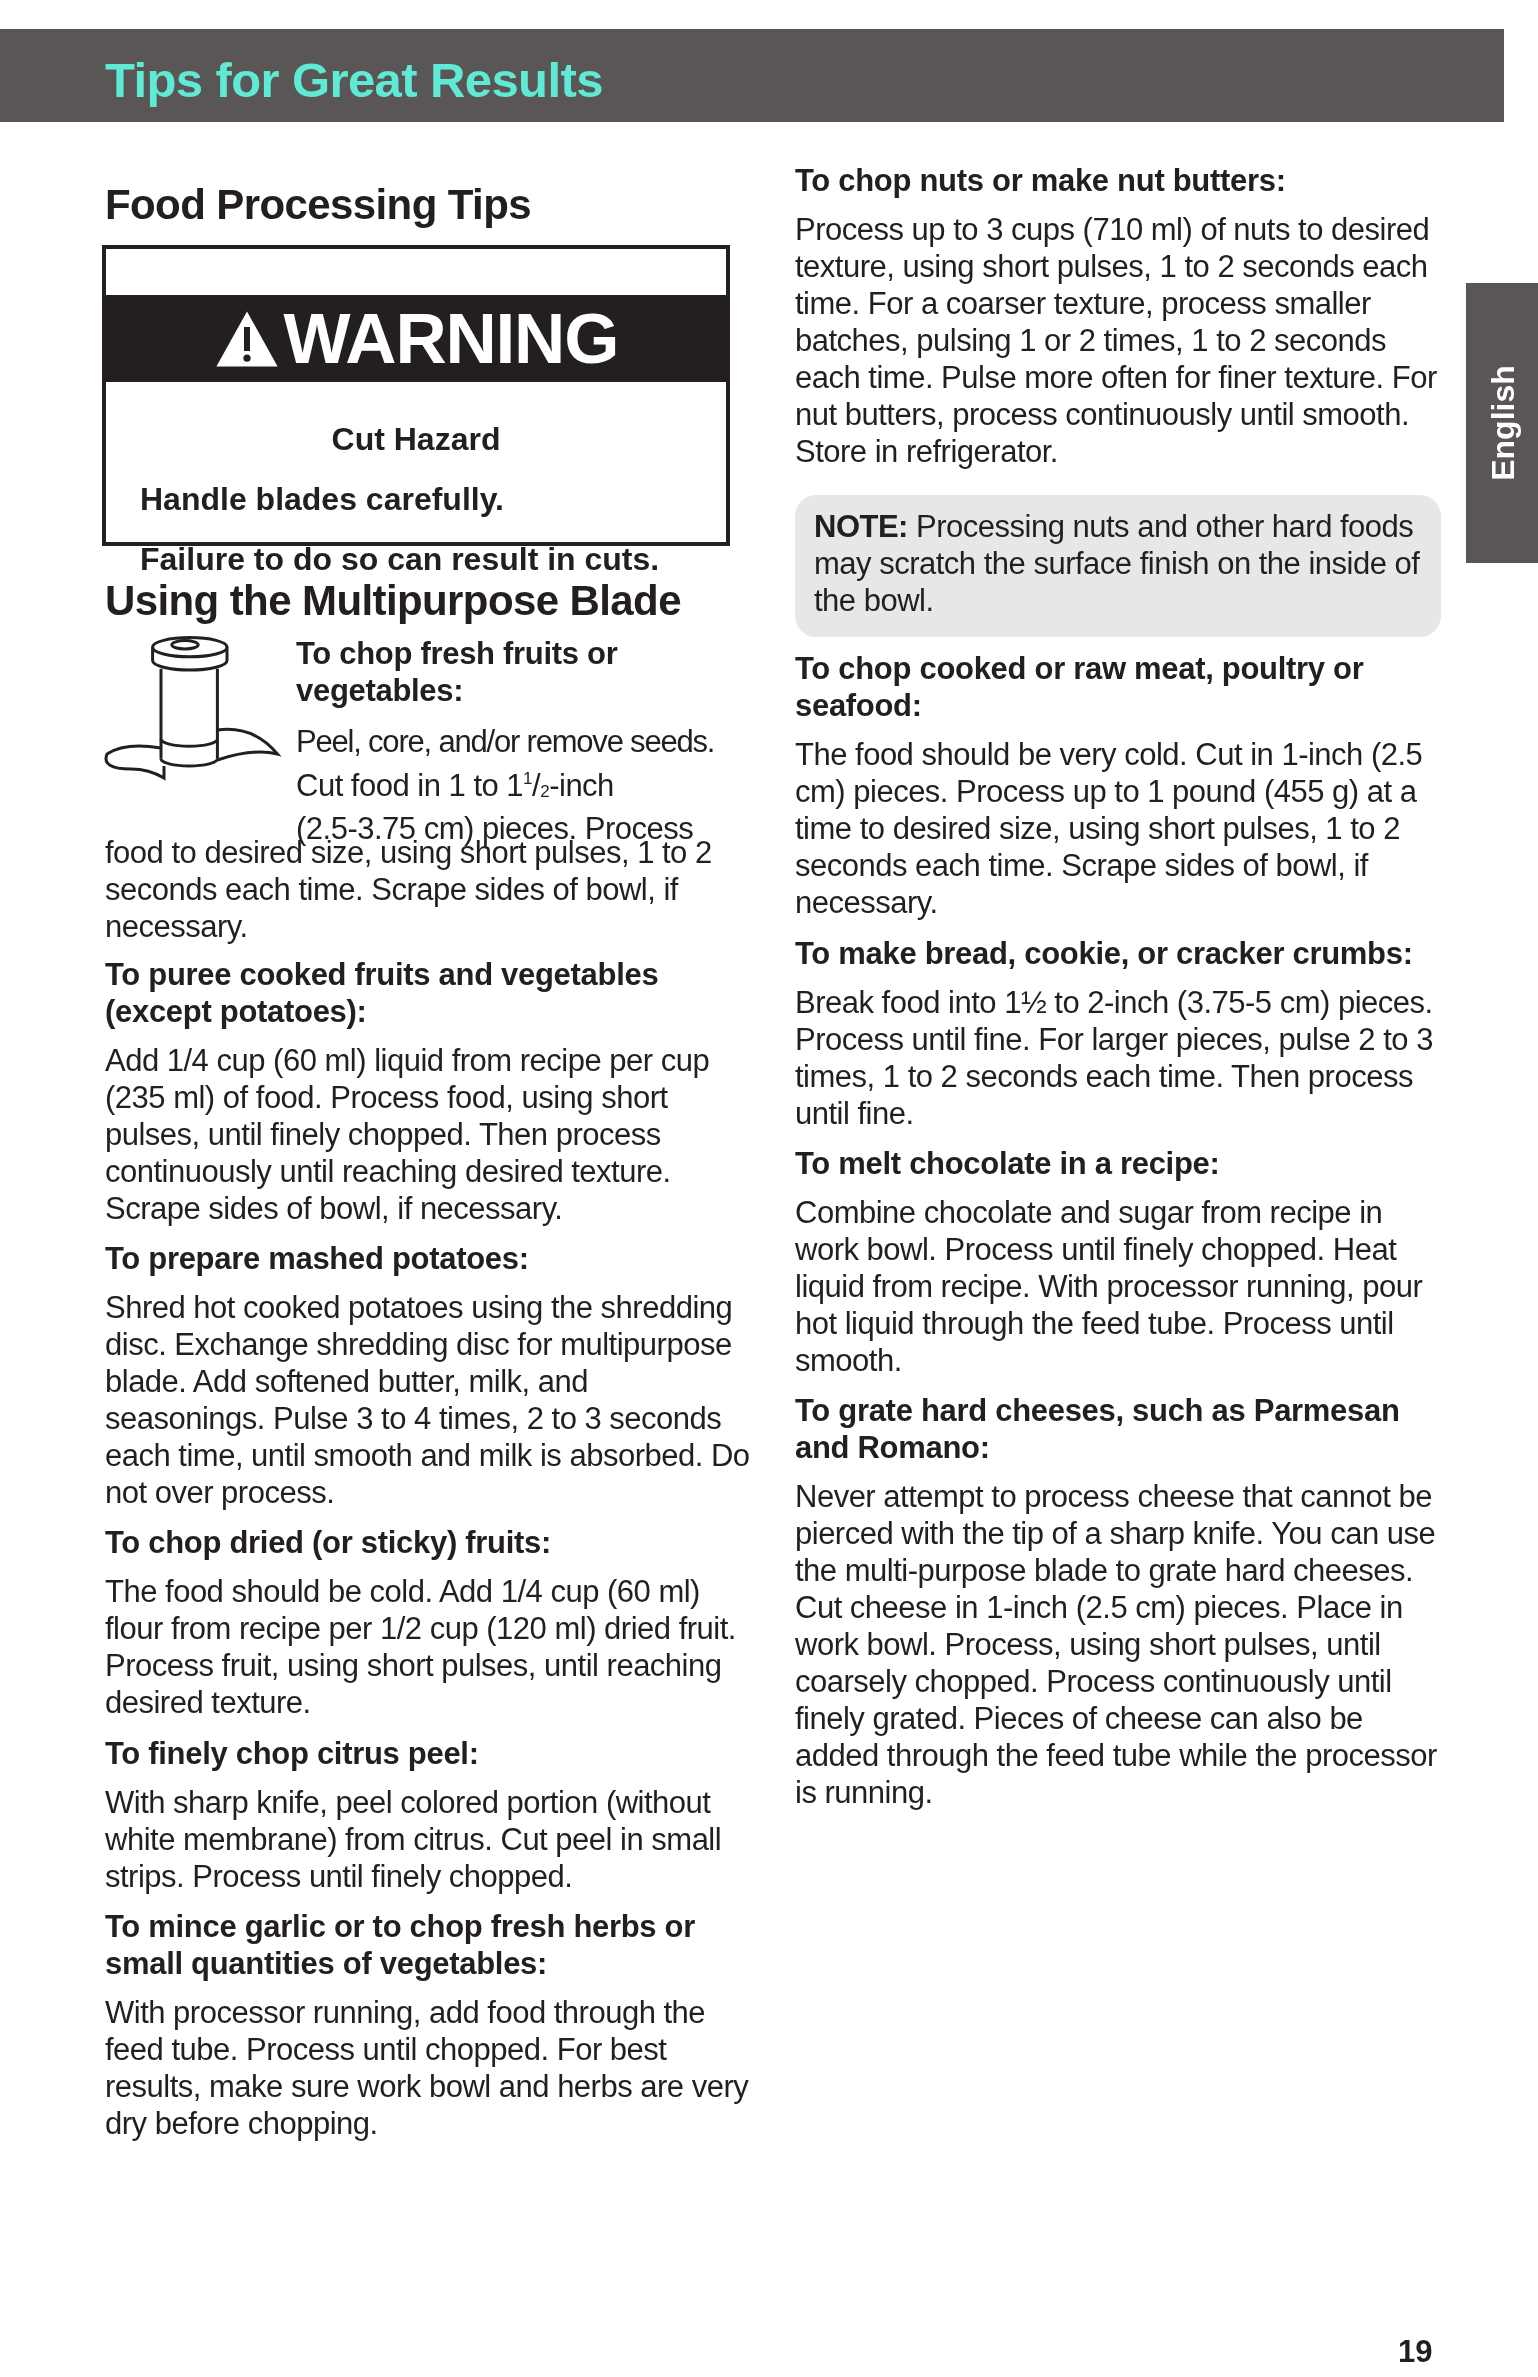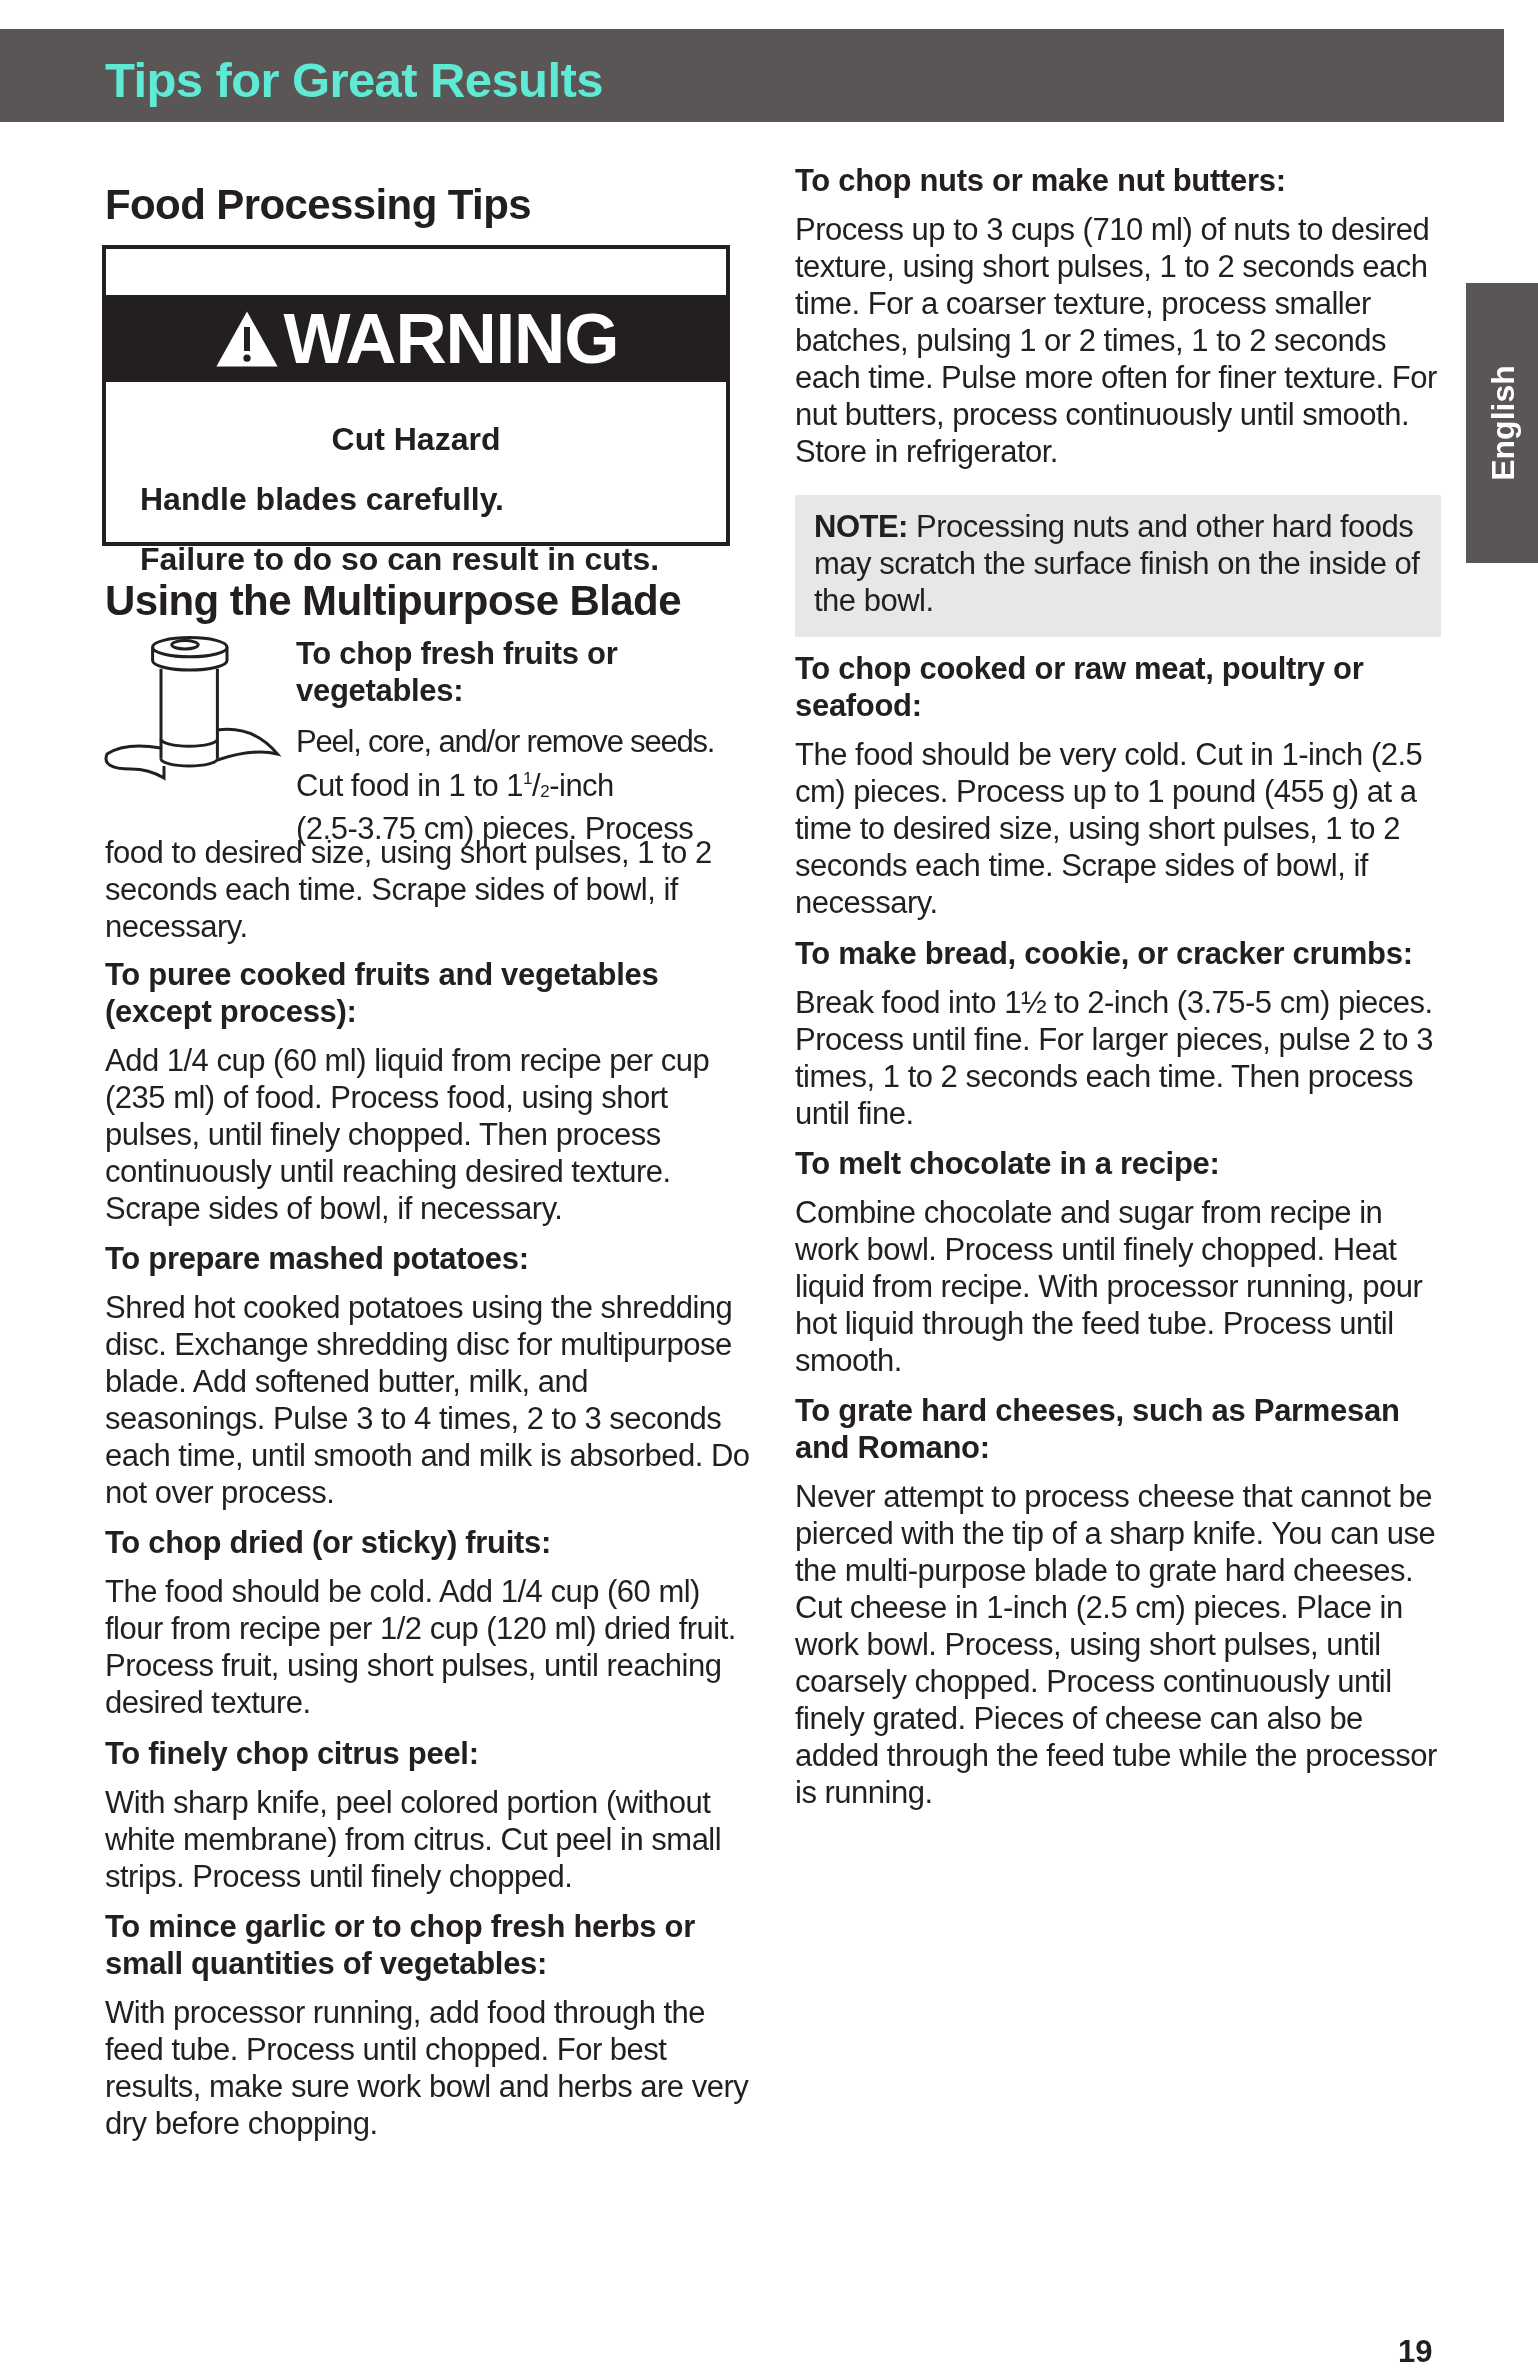--- a/index.html
+++ b/index.html
@@ -32,21 +32,21 @@
   .warning .wb div { line-height: 60px; }
   .warning .wb .c { text-align: center; font-weight: bold; }
 
   .blade-title { position: absolute; left: 105px; top: 577px; }
   .blade-icon { position: absolute; left: 101px; top: 634px; width: 183px; height: 153px; }
   .blade-head { position: absolute; left: 296px; top: 635px; width: 421px; }
 
   .block { margin-top: 13.2px; }
   .block h3 + p { margin-top: 12px; }
 
-  .note { background: #e6e7e8; padding: 13.2px 19px 18px; margin: 25px 0 12px; }
+  .note { background: #e6e7e8; padding: 13.2px 19px 18px; margin: 25px 0 12px; border-radius: 21px; }
   .note p { font-size: 31px; line-height: 37px; }
 
   .page-num { position: absolute; left: 1398px; top: 2293px; font-size: 31px; font-weight: bold; margin-top: 41px; }
   sup.s { font-size: 17px; vertical-align: 12px; }
   sub.s { font-size: 17px; vertical-align: -1.2px; }
 </style>
 </head>
 <body>
 
 <div class="title-bar">
@@ -94,21 +94,21 @@
   <p style="letter-spacing:-1.2px;">Peel, core, and/or remove seeds.</p>
   <p>Cut food in 1 to 1<sup class="s">1</sup>/<sub class="s">2</sub>-inch</p>
   <p>(2.5-3.75 cm) pieces. Process</p>
 </div>
 <div class="col" style="left:105px; top:834px; width:643px;">
   <p>food to desired size, using short pulses, 1 to 2 seconds each time. Scrape sides of bowl, if necessary.</p>
 </div>
 
 <div class="col" style="left:105px; top:956px; width:646px;">
   <div class="block" style="margin-top:0">
-    <h3>To puree cooked fruits and vegetables (except process):</h3>
+    <h3>To puree cooked fruits and vegetables (except potatoes):</h3>
     <p>Add 1/4 cup (60 ml) liquid from recipe per cup (235 ml) of food. Process food, using short pulses, until finely chopped. Then process continuously until reaching desired texture. Scrape sides of bowl, if necessary.</p>
   </div>
   <div class="block">
     <h3>To prepare mashed potatoes:</h3>
     <p>Shred hot cooked potatoes using the shredding disc. Exchange shredding disc for multipurpose blade. Add softened butter, milk, and seasonings. Pulse 3 to 4 times, 2 to 3 seconds each time, until smooth and milk is absorbed. Do not over process.</p>
   </div>
   <div class="block">
     <h3>To chop dried (or sticky) fruits:</h3>
     <p>The food should be cold. Add 1/4 cup (60 ml) flour from recipe per 1/2 cup (120 ml) dried fruit. Process fruit, using short pulses, until reaching desired texture.</p>
   </div>

